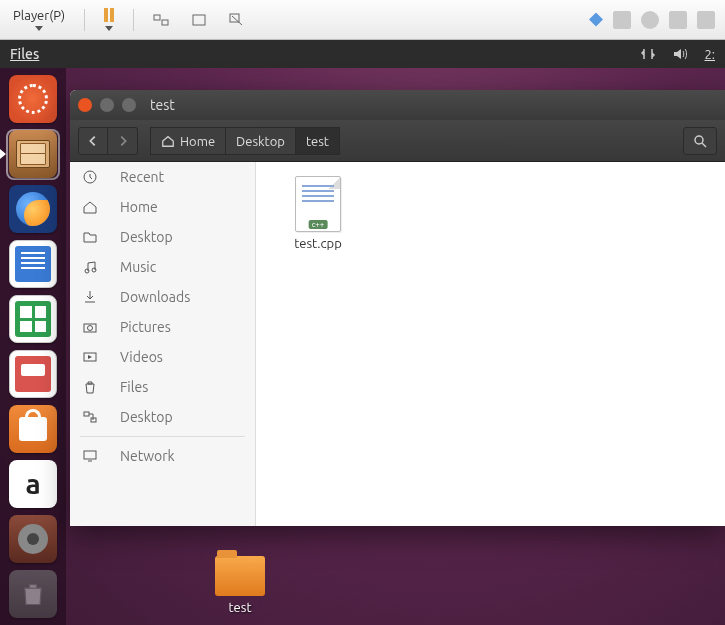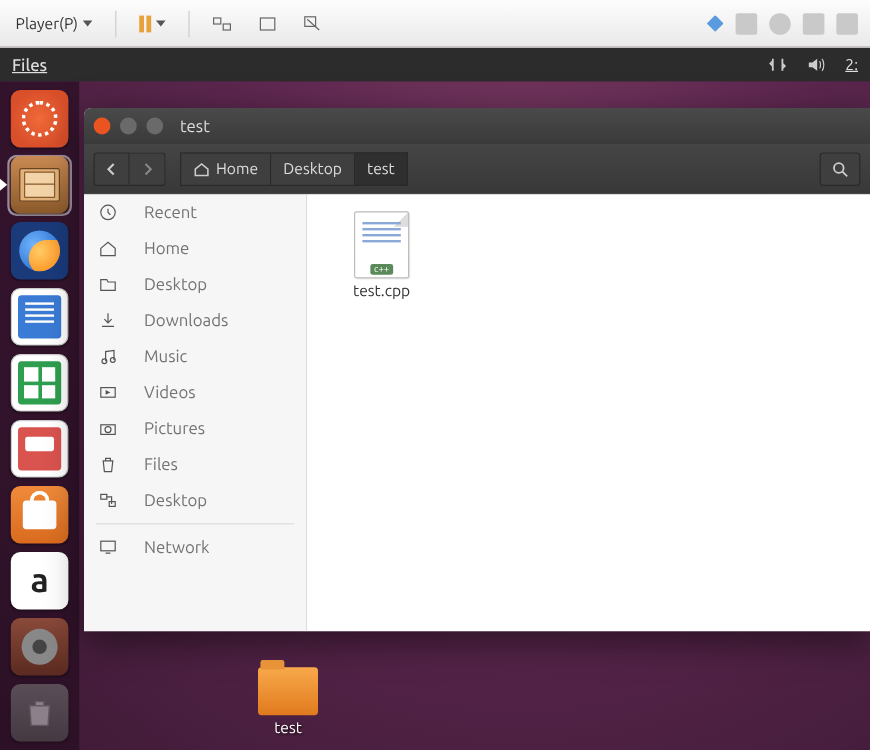--- a/index.html
+++ b/index.html
@@ -1,21 +1,21 @@
 <!DOCTYPE html>
 <html><head>
 <meta charset="utf-8">
 <style>
   * { box-sizing: border-box; margin: 0; padding: 0; font-family: Ubuntu, "Segoe UI", Arial, sans-serif; }
   body { width: 725px; height: 625px; overflow: hidden; background: #5e2750; position: relative; }
 
   
   .vm-toolbar { height: 40px; background: linear-gradient(#fdfdfd,#e9e9e9); border-bottom:1px solid #bcbcbc; display:flex; align-items:center; padding:0 6px; gap:8px; color:#333; font-size:13px; }
   .vm-toolbar .sep { width:1px; height:22px; background:#ccc; margin:0 4px; }
-  .vm-player-btn { display:flex; align-items:center; gap:4px; padding:3px 6px; border:1px solid transparent; border-radius:2px; cursor:pointer; }
+  .vm-player-btn { display:flex; align-items:center; gap:4px; padding:3px 6px; border:1px solid transparent; border-radius:2px; cursor:pointer;flex-direction:column; }
   .vm-icon { width:16px; height:16px; display:inline-block; }
   .pause-bars { display:inline-flex; gap:2px; }
   .pause-bars span { width:4px; height:14px; background:#e8a23d; }
   .tri-down { width:0; height:0; border-left:4px solid transparent; border-right:4px solid transparent; border-top:5px solid #555; }
   .vm-right { margin-left:auto; display:flex; align-items:center; gap:10px; padding-right:4px; }
   .vm-right .ico { width:18px; height:18px; background:#c9c9c9; border-radius:2px; }
 
   
   .top-panel { height:28px; background:#2c2c2c; color:#ddd; display:flex; align-items:center; padding:0 10px; font-size:14px;text-decoration:underline; }
   .top-panel .right { margin-left:auto; display:flex; align-items:center; gap:16px; }
@@ -283,52 +283,52 @@
             <span class="side-ico">
               <svg width="16" height="16" viewBox="0 0 16 16">
                 <path d="M2 4h5l1 2h6v7H2z" fill="none" stroke="#555"></path>
               </svg>
             </span>
             <span>Desktop</span>
           </div>
           <div class="side-item">
             <span class="side-ico">
               <svg width="16" height="16" viewBox="0 0 16 16">
-                <path d="M8 2v8m-3-3l3 3 3-3M3 13h10" stroke="#555" fill="none"></path>
-              </svg>
-            </span>
-            <span>Downloads</span>
-          </div>
-          <div class="side-item">
-            <span class="side-ico">
-              <svg width="16" height="16" viewBox="0 0 16 16">
                 <path d="M6 12V4l7-1v8" stroke="#555" fill="none"></path>
                 <circle cx="5" cy="12" r="2" fill="none" stroke="#555"></circle>
                 <circle cx="12" cy="11" r="2" fill="none" stroke="#555"></circle>
               </svg>
             </span>
             <span>Music</span>
           </div>
           <div class="side-item">
             <span class="side-ico">
               <svg width="16" height="16" viewBox="0 0 16 16">
+                <path d="M8 2v8m-3-3l3 3 3-3M3 13h10" stroke="#555" fill="none"></path>
+              </svg>
+            </span>
+            <span>Downloads</span>
+          </div>
+          <div class="side-item">
+            <span class="side-ico">
+              <svg width="16" height="16" viewBox="0 0 16 16">
+                <rect x="2" y="5" width="12" height="8" fill="none" stroke="#555"></rect>
+                <circle cx="8" cy="9" r="2.5" fill="none" stroke="#555"></circle>
+              </svg>
+            </span>
+            <span>Pictures</span>
+          </div>
+          <div class="side-item">
+            <span class="side-ico">
+              <svg width="16" height="16" viewBox="0 0 16 16">
                 <rect x="2" y="4" width="12" height="8" fill="none" stroke="#555"></rect>
                 <path d="M6 6l4 2-4 2z" fill="#555"></path>
               </svg>
             </span>
             <span>Videos</span>
-          </div>
-          <div class="side-item">
-            <span class="side-ico">
-              <svg width="16" height="16" viewBox="0 0 16 16">
-                <rect x="2" y="5" width="12" height="8" fill="none" stroke="#555"></rect>
-                <circle cx="8" cy="9" r="2.5" fill="none" stroke="#555"></circle>
-              </svg>
-            </span>
-            <span>Pictures</span>
           </div>
           <div class="side-item">
             <span class="side-ico">
               <svg width="16" height="16" viewBox="0 0 16 16">
                 <path d="M4 5h8l-1 9H5z M6 3h4v2H6z" fill="none" stroke="#555"></path>
               </svg>
             </span>
             <span>Files</span>
           </div>
           <div class="side-item">

